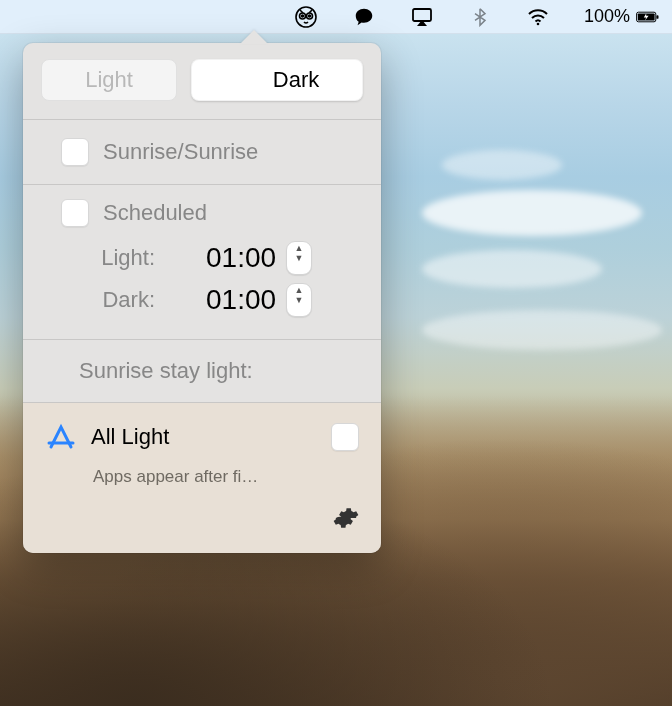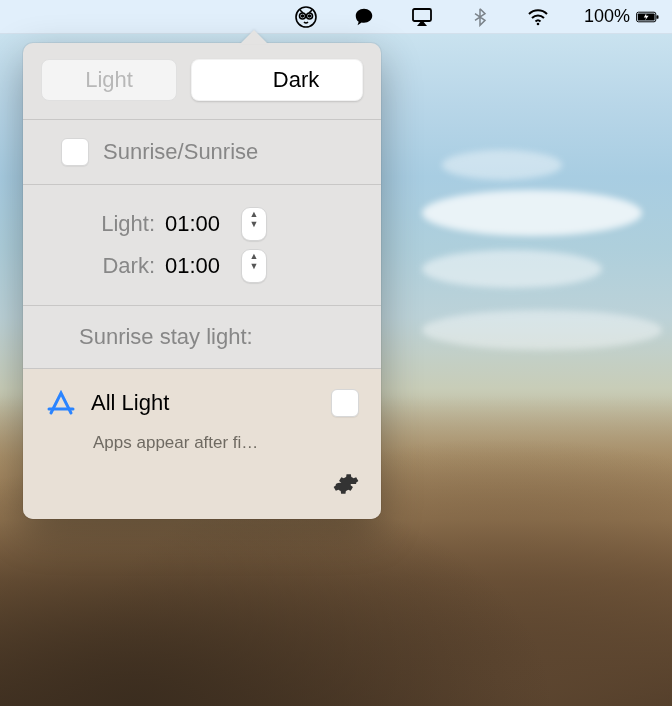--- a/index.html
+++ b/index.html
@@ -57,21 +57,21 @@
   .row { padding: 18px 22px; display:flex; align-items:center; gap:14px; color:#878787; font-size:22px; }
   .chk {
     width:28px; height:28px; border-radius:6px;
     background:#fff; border:1px solid #d7d7d7; box-shadow:0 1px 1px rgba(0,0,0,.06);
     flex-shrink: 0;
   }
   .sched-block { padding: 14px 22px 22px; color:#878787; }
   .sched-head { display:flex; align-items:center; gap:14px; font-size:22px; margin-bottom:14px;}
   .time-row { display:flex; align-items:center; gap:10px; font-size:22px; margin-left:42px; margin-top:8px; }
   .time-row .lbl { color:#878787; min-width:68px; text-align:right; }
-  .time-row .val { color:#000; font-size:22px; min-width:66px; }
+  .time-row .val { color:#000; font-size:28px; min-width:66px;margin-left:41px; }
   .stepper {
     width:26px; height:34px; border-radius:9px; background:#fff;
     border:1px solid #d4d4d4; display:flex; flex-direction:column;
     align-items:center; justify-content:center; line-height:0; font-size:9px; color:#555;
     box-shadow:0 1px 1px rgba(0,0,0,.08);
   }
   .stepper span { display:block; height:10px; }
   .stay-row { padding:18px 22px 18px 56px; color:#878787; font-size:22px; }
   
   .apps {
@@ -171,20 +171,24 @@
 
   <div class="section">
     <div class="row" style="padding-left:38px;">
       <div class="chk"></div>
       <span>Sunrise/Sunrise</span>
     </div>
   </div>
 
   <div class="section">
     <div class="sched-block">
+      <div class="sched-head" style="margin-left:16px;">
+        <div class="chk"></div>
+        <span>Scheduled</span>
+      </div>
       <div class="time-row">
         <span class="lbl">Light:</span>
         <span class="val">01:00</span>
         <div class="stepper">
             <span>▲</span>
             <span>▼</span>
           </div>
       </div>
       <div class="time-row">
         <span class="lbl">Dark:</span>

